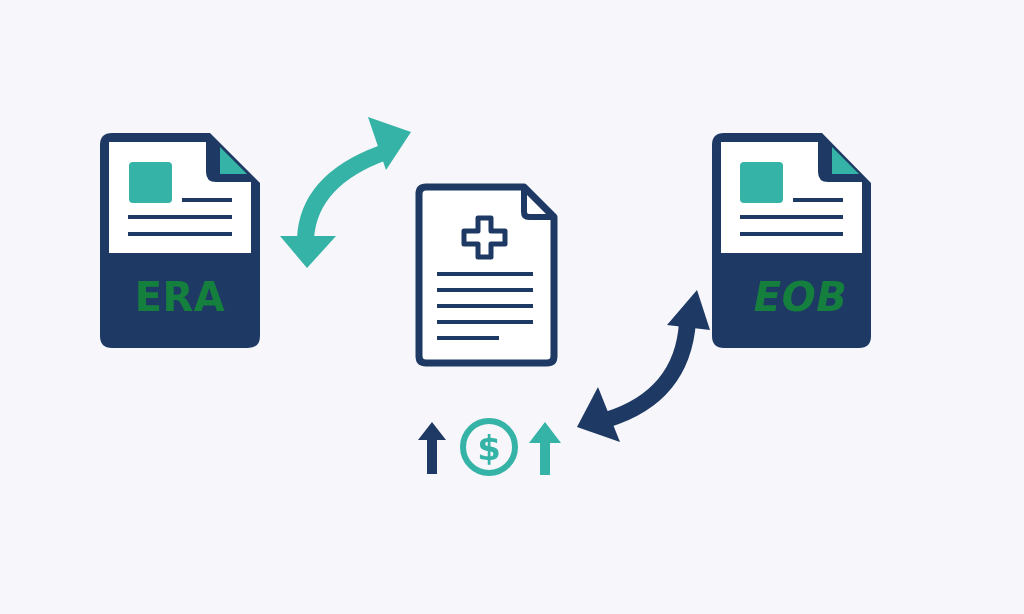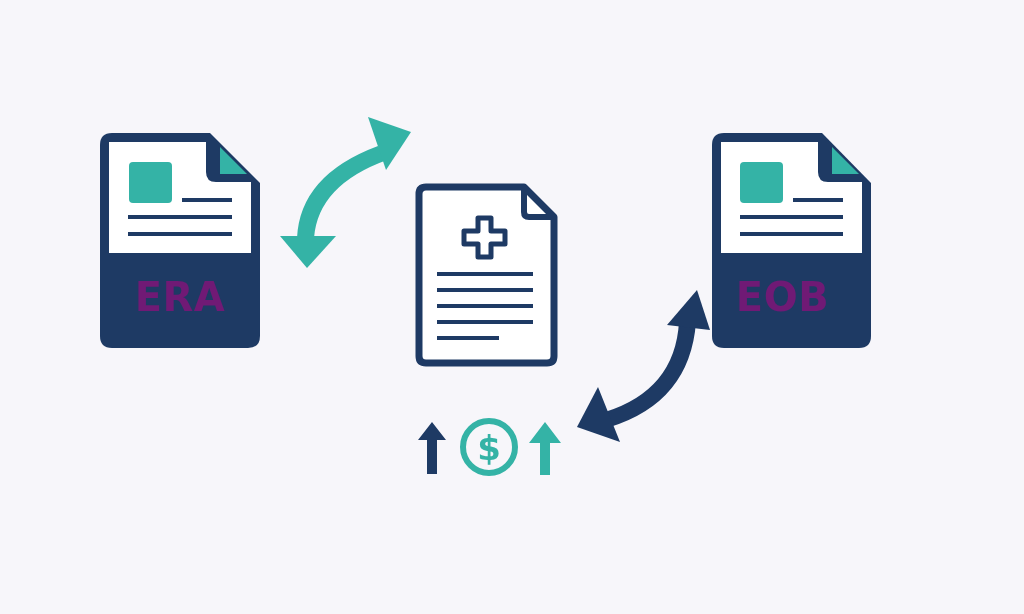--- a/index.html
+++ b/index.html
@@ -1,18 +1,18 @@
 <!DOCTYPE html>
 <html><head>
   <meta charset="utf-8">
   <style>
     html, body { margin:0; padding:0; }
     body { width:1024px; height:614px; background:#f7f6fa; position:relative; overflow:hidden; font-family:"Liberation Sans", sans-serif; }
     .layer { position:absolute; left:0; top:0; }
-    .doc-label { position:absolute; color:#701a75; font-weight:bold; font-size:40px; text-align:center; letter-spacing:0.5px; font-family:"DejaVu Sans", sans-serif; }
+    .doc-label { position:absolute; color:#15803d; font-weight:bold; font-size:40px; text-align:center; letter-spacing:0.5px; font-family:"DejaVu Sans", sans-serif; }
   </style>
 </head>
 <body>
 
 <svg class="layer" width="1024" height="614" viewBox="0 0 1024 614">
 
   <g>
     <path d="M112,133 H210 L260,183 V336 Q260,348 248,348 H112 Q100,348 100,336 V145 Q100,133 112,133 Z" fill="#1e3a64"></path>
     <path d="M109,142 H206 V172 Q206,182 216,182 H251 V253 H109 Z" fill="#ffffff"></path>
     <path d="M220,147 L247,174 H220 Z" fill="#34b3a6"></path>
@@ -61,13 +61,13 @@
   <g>
     <circle cx="489" cy="447" r="26" fill="none" stroke="#34b3a6" stroke-width="6"></circle>
     <text x="489" y="460" text-anchor="middle" font-family="DejaVu Sans, sans-serif" font-weight="bold" font-size="34" fill="#34b3a6">$</text>
   </g>
   <g fill="#34b3a6">
     <path d="M545,422 L561,443 H550 V475 H540 V443 H529 Z"></path>
   </g>
 </svg>
 
 <div class="doc-label" style="left:100px; top:274px; width:160px;">ERA</div>
-<div class="doc-label" style="left:712px; top:274px; width:141px;">EOB</div>
+<div class="doc-label" style="left:730px; top:274px; width:141px;font-style:italic;">EOB</div>
 
 </body></html>

